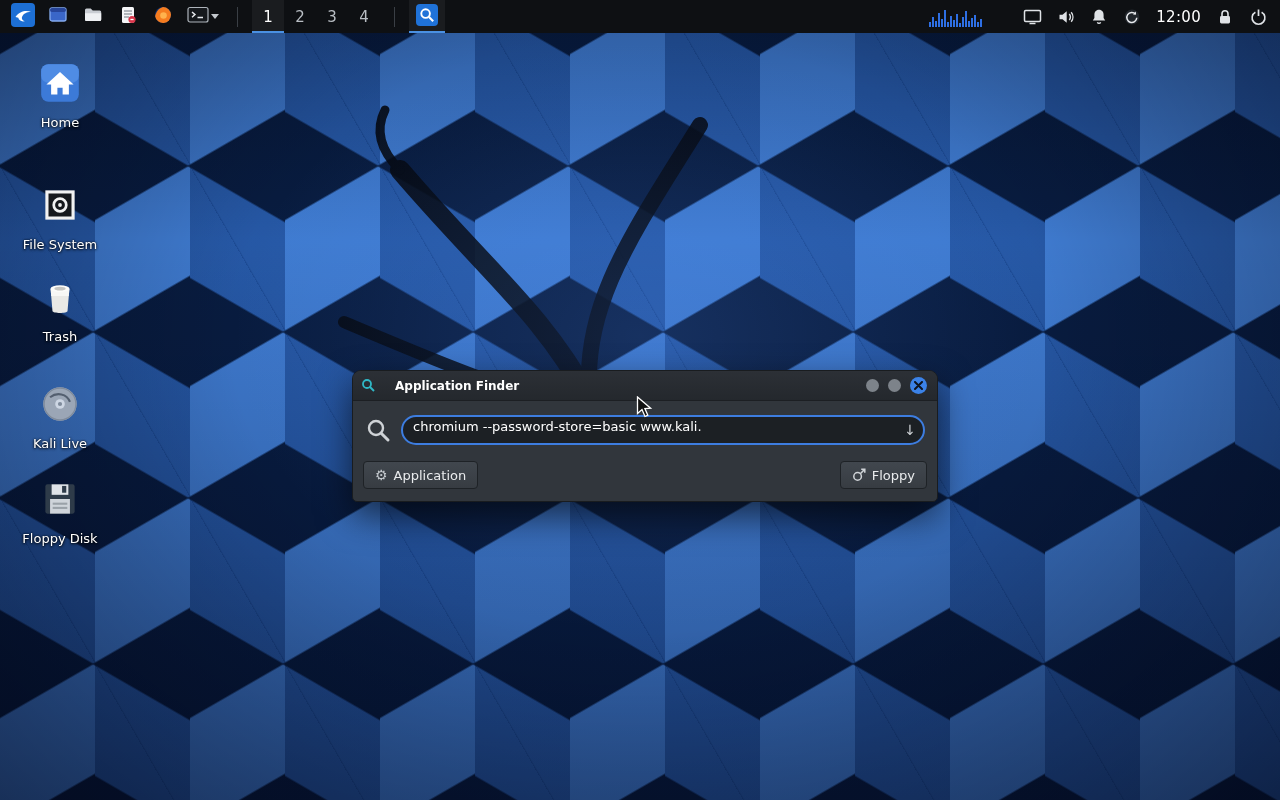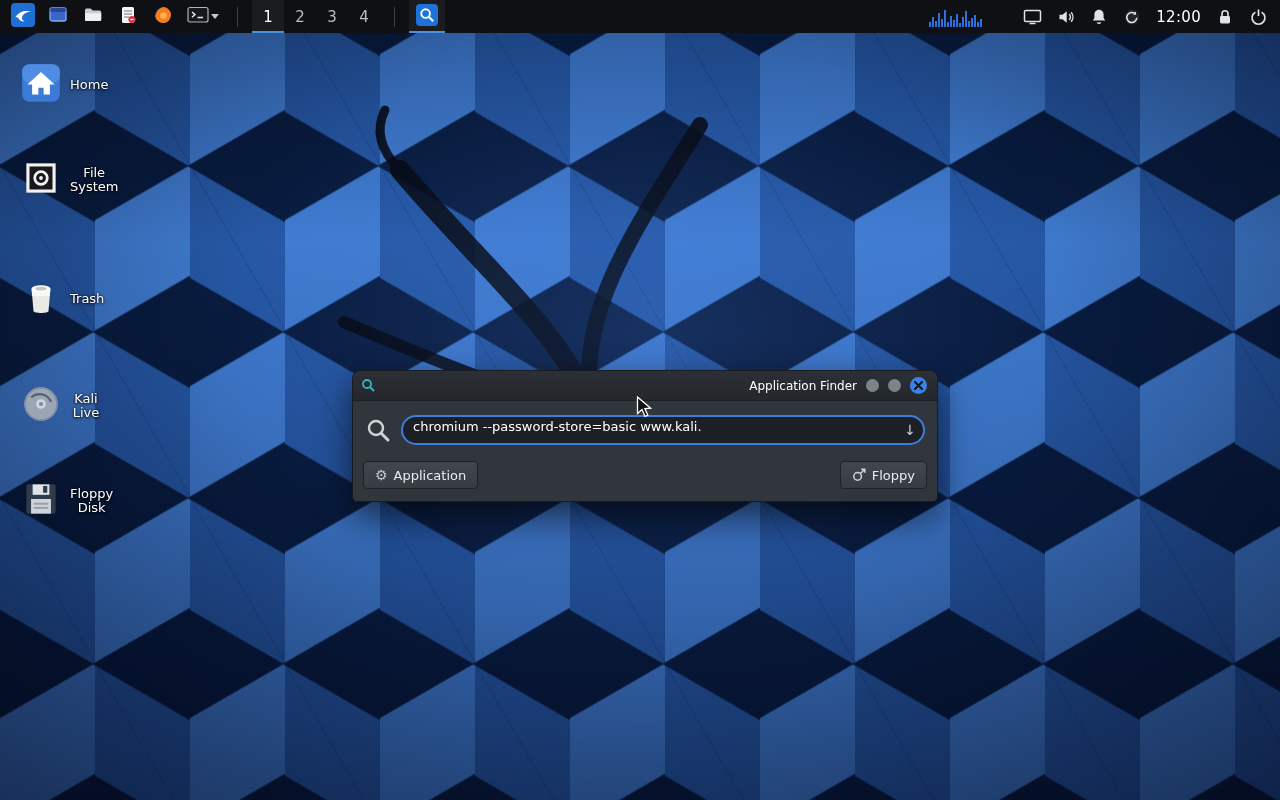--- a/index.html
+++ b/index.html
@@ -59,42 +59,42 @@
   }
   .p-right { gap:15px; padding-right:4px; }
   .graph-applet { display:flex; align-items:flex-end; gap:1px; height:20px; margin-right:26px; }
   .graph-applet .bar { width:2px; background:#2e6fe4; }
   .clock { color:#ffffff; font-size:15px; letter-spacing:.3px; }
   .tray-icon { display:flex; align-items:center; justify-content:center; background:transparent; border:none; }
 
   
   .dicon {
     position:absolute; left:18px; width:84px;
-    display:flex; flex-direction:row; align-items:center; gap:6px;
+    display:flex; flex-direction:column; align-items:center; gap:6px;
   }
   .dicon-label {
     color:#ffffff; font-size:13px; text-align:center; line-height:1.1;
     text-shadow:0 1px 3px rgba(0,0,0,.95), 0 0 2px rgba(0,0,0,.8);
   }
 
   
   .dialog {
     position:absolute; left:352px; top:370px; width:586px;
     background:#31363c; border:1px solid #191c1f; border-radius:9px 9px 5px 5px;
     box-shadow:0 14px 34px rgba(0,0,0,.6); z-index:20;
   }
   .titlebar {
     height:30px; background:linear-gradient(#2c3036, #24282d);
     border-radius:8px 8px 0 0; position:relative;
     display:flex; align-items:center; padding:0 8px;
     border-bottom:1px solid #1c1f23;
   }
   .tb-title {
-    position:absolute; left:42px; right:80px; text-align:right;
-    color:#ffffff; font-size:12px; font-weight:normal;
+    position:absolute; left:42px; right:80px; text-align:left;
+    color:#ffffff; font-size:12px; font-weight:bold;
     white-space:nowrap; overflow:hidden;
   }
   .tb-buttons { position:absolute; right:10px; display:flex; align-items:center; gap:9px; }
   .tb-circle { width:13px; height:13px; border-radius:50%; background:#7d838a; border:none; }
   .tb-close {
     width:17px; height:17px; border-radius:50%; background:#3b82e8; border:none;
     display:flex; align-items:center; justify-content:center;
   }
   .dialog-body { padding:12px 10px 12px; }
   .search-row { display:flex; align-items:center; gap:10px; margin:2px 2px 16px; }
@@ -277,21 +277,21 @@
     <span>
       <svg width="46" height="46" viewBox="0 0 44 44">
           <rect x="4" y="4" width="36" height="36" rx="7" fill="#3c7ad8"></rect>
           <rect x="4" y="4" width="36" height="18" rx="7" fill="#4f8ce4"></rect>
           <path d="M22 11.5 L35 23.5 H30.5 V33 H24.5 V26.5 H19.5 V33 H13.5 V23.5 H9 Z" fill="#ffffff"></path>
         </svg>
     </span>
     <div class="dicon-label">Home</div>
   </div>
 
-  <div class="dicon" style="top:155px">
+  <div class="dicon" style="top:182px">
     <span>
       <svg width="46" height="46" viewBox="0 0 44 44">
           <rect x="8" y="8" width="28" height="28" fill="#f2f2f2"></rect>
           <rect x="11" y="11" width="22" height="22" fill="#17191d"></rect>
           <circle cx="22" cy="22" r="6" fill="none" stroke="#f2f2f2" stroke-width="2.6"></circle>
           <circle cx="22" cy="22" r="1.8" fill="#f2f2f2"></circle>
         </svg>
     </span>
     <div class="dicon-label">File System</div>
   </div>

